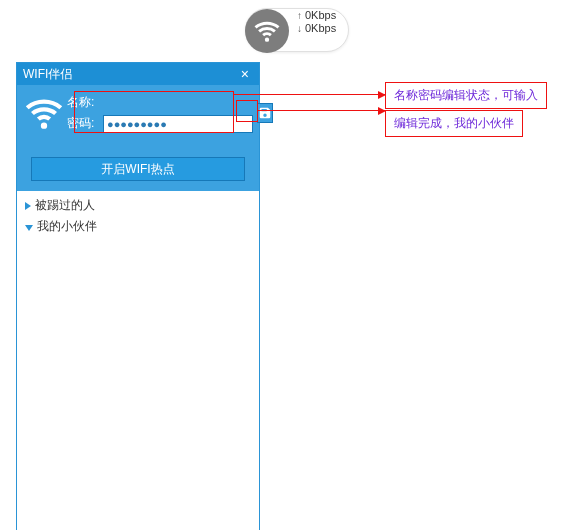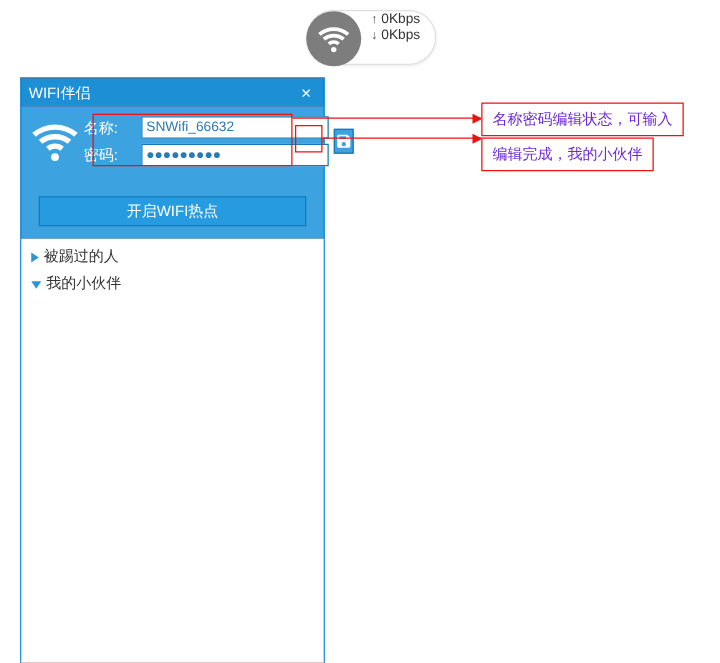--- a/index.html
+++ b/index.html
@@ -75,21 +75,21 @@
     display: flex;
     align-items: center;
     gap: 2px;
   }
   .wifi-icon-big {
     width: 40px; height: 40px;
     display:flex; align-items:center; justify-content:center;
     margin-right: 2px;
   }
   .fields { flex:1; display:flex; flex-direction:column; gap:4px; }
-  .field { display:flex; align-items:center; gap:14px; }
+  .field { display:flex; align-items:center; gap:4px; }
   .field label { color:#fff; font-size:12px; min-width:32px; }
   .field input {
     flex: 1;
     height: 18px;
     border: 1px solid #1678b8;
     background: #fff;
     font-size: 11px;
     padding: 0 3px;
     color: #2a7ab3;
   }
@@ -200,21 +200,20 @@
   <div class="header">
     <div class="form-row">
       <div class="wifi-icon-big">
         <svg width="38" height="38" viewBox="0 0 24 24">
           <path fill="#fff" d="M12 18a2 2 0 100 4 2 2 0 000-4zm-4.5-3.2a7 7 0 019 0l-1.8 2a4.3 4.3 0 00-5.4 0zM3.8 11.3a13 13 0 0116.4 0l-1.8 2a10.3 10.3 0 00-12.8 0zM.5 7.7a18 18 0 0123 0l-1.8 2a15.3 15.3 0 00-19.4 0z"></path>
         </svg>
       </div>
       <div class="fields">
         <div class="field">
           <label>名称:</label>
-          <input type="text" value="SNWifi_66632" style="">
         </div>
         <div class="field">
           <label>密码:</label>
           <input type="text" value="●●●●●●●●●" style="">
         </div>
       </div>
       <div class="save-icon">
         <svg width="14" height="14" viewBox="0 0 24 24">
           <path fill="#fff" d="M17 3H5a2 2 0 00-2 2v14a2 2 0 002 2h14a2 2 0 002-2V7l-4-4zm-5 16a3 3 0 110-6 3 3 0 010 6zm3-10H6V5h9v4z"></path>
         </svg>

